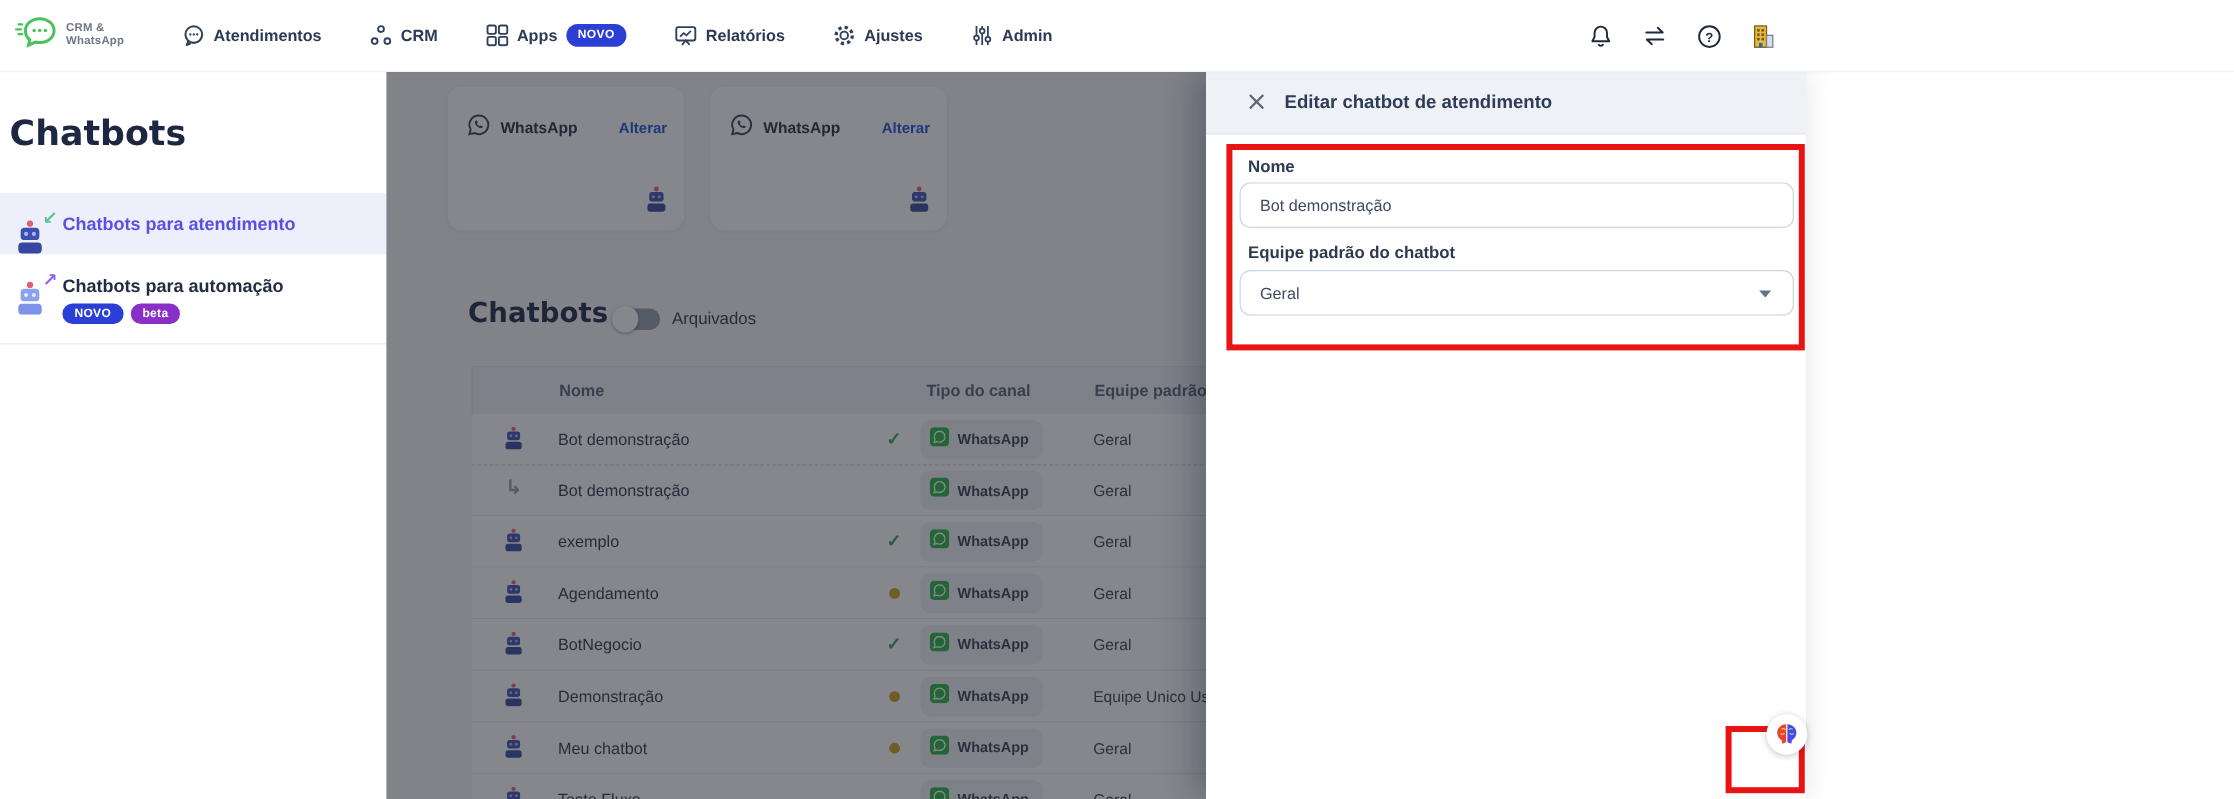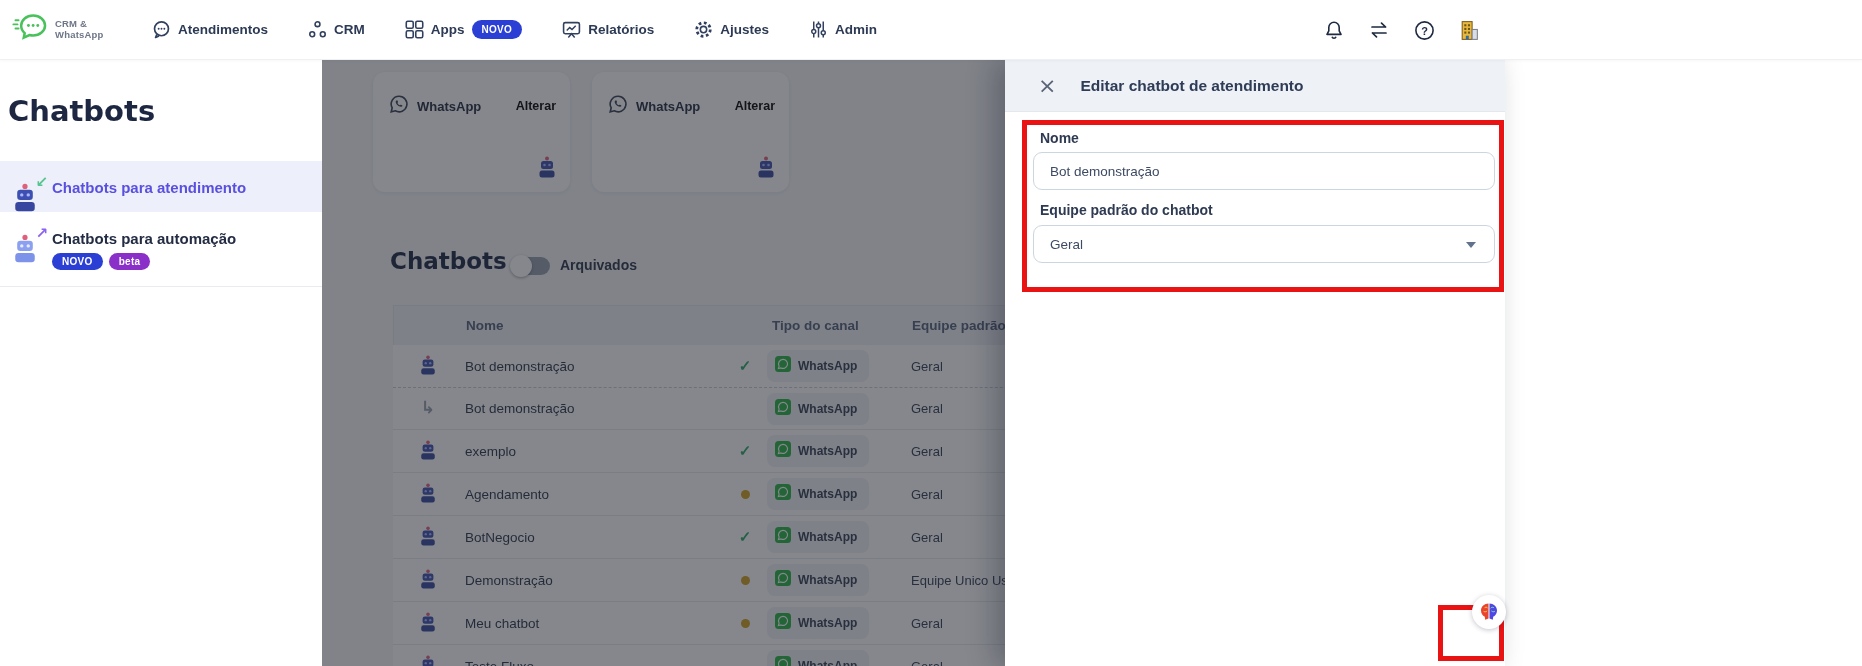--- a/index.html
+++ b/index.html
@@ -38,28 +38,28 @@
   .pill.blue { background:#2b3fd4; }
   .pill.purple { background:#8b2fc9; }
 
   
   .center { position:absolute; left:322px; top:60px; width:683px; height:606px; background:#f5f6f8; overflow:hidden; }
   .card { position:absolute; top:12px; width:197px; height:120px; background:#fff; border-radius:12px;
           box-shadow:0 1px 4px rgba(25,35,60,.07); }
   .card.c1 { left:51px; } .card.c2 { left:270px; }
   .card-head { display:flex; align-items:center; gap:8px; padding:22px 14px 0 16px; }
   .card-head .cname { font-size:13px; font-weight:bold; color:#222c3f; flex:1; }
-  .card-head .alter { font-size:12.5px; font-weight:600; color:#000000; cursor:pointer; }
+  .card-head .alter { font-size:12.5px; font-weight:600; color:#1d4ed8; cursor:pointer; }
   .card .bot-br { position:absolute; right:13px; bottom:10px; }
 
   .sec-title { position:absolute; left:68px; top:188px; font-family:"DejaVu Sans", sans-serif; font-size:23px; font-weight:800; color:#1b2642; }
   .toggle { position:absolute; left:190px; top:197px; width:38px; height:18px; background:#97a0ae; border-radius:9px; cursor:pointer; }
   .toggle .knob { position:absolute; left:-2px; top:-2px; width:22px; height:22px; background:#fff; border-radius:50%;
                   box-shadow:0 1px 3px rgba(0,0,0,.35); }
-  .toggle-label { position:absolute; left:238px; top:197px; font-size:14px; font-weight:700; color:#2b3648; }
+  .toggle-label { position:absolute; left:238px; top:197px; font-size:14px; font-weight:400; color:#2b3648; }
 
   .table { position:absolute; left:71px; top:245px; width:700px; }
   .thead { height:40px; background:#f0f2f5; border:1px solid #e3e6ea; border-bottom:none; position:relative;
            display:flex; align-items:center; font-size:13.5px; font-weight:700; color:#53607a; }
   .trow { height:43px; background:#fff; border-bottom:1px solid #e7eaee; position:relative; display:flex; align-items:center; }
   .trow[data-row="1"] { border-top:1px dashed #c6ccd5; margin-top:-1px; }
   .col-name-h { position:absolute; left:72px; }
   .col-chan-h { position:absolute; left:378px; }
   .col-team-h { position:absolute; left:518px; }
   .cell-icon { position:absolute; left:26px; top:10px; width:24px; }
@@ -78,21 +78,21 @@
 
   
   .overlay { position:absolute; left:322px; top:60px; width:1183px; height:606px;
              background:rgba(33,37,46,.55); z-index:8; pointer-events:none; }
 
   
   .modal { position:absolute; left:1005px; top:60px; width:500px; height:606px; background:#fff; z-index:10;
            box-shadow:-10px 0 26px rgba(15,22,40,.28); }
   .modal-head { height:52px; background:#eef1f6; border-bottom:1px solid #e3e8ee; display:flex; align-items:center; }
   .modal-close { margin-left:33px; font-size:22px; color:#5a6478; line-height:1; cursor:pointer; font-family:"DejaVu Sans", sans-serif; }
-  .modal-title { margin-left:24px; font-size:15.5px; font-weight:700; color:#2e3c57; }
+  .modal-title { margin-left:14px; font-size:15.5px; font-weight:700; color:#2e3c57; }
   .field-label { position:absolute; left:35px; font-size:14px; font-weight:700; color:#2e3a52; }
   .lbl1 { top:70px; } .lbl2 { top:142px; }
   .text-input { position:absolute; left:28px; top:92px; width:462px; height:38px; border:1px solid #ccd6e0; border-radius:9px;
                 padding:0 16px; font-family:"Liberation Sans", sans-serif; font-size:13.5px; color:#3c4a63; background:#fff; outline:none; }
   .select { position:absolute; left:28px; top:165px; width:462px; height:38px; border:1px solid #ccd6e0; border-radius:9px;
             display:flex; align-items:center; padding:0 16px; font-size:13.5px; color:#3c4a63; cursor:pointer; background:#fff; }
   .select .caret { position:absolute; right:18px; top:16px; width:0; height:0;
                    border-left:5px solid transparent; border-right:5px solid transparent; border-top:6px solid #62728c; }
   .modal-foot { position:absolute; left:0; bottom:0; width:500px; height:57px; background:#eaedf6; }
   .btn-cancel { position:absolute; right:72px; top:13px; height:31px; padding:0 17px; background:#fff; border:none; border-radius:16px;

